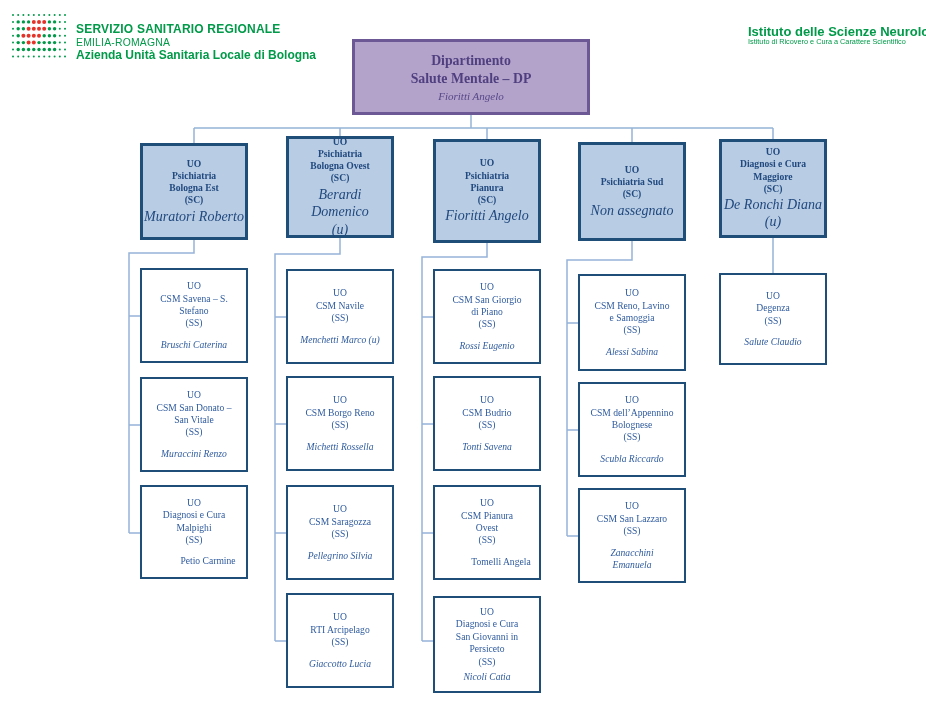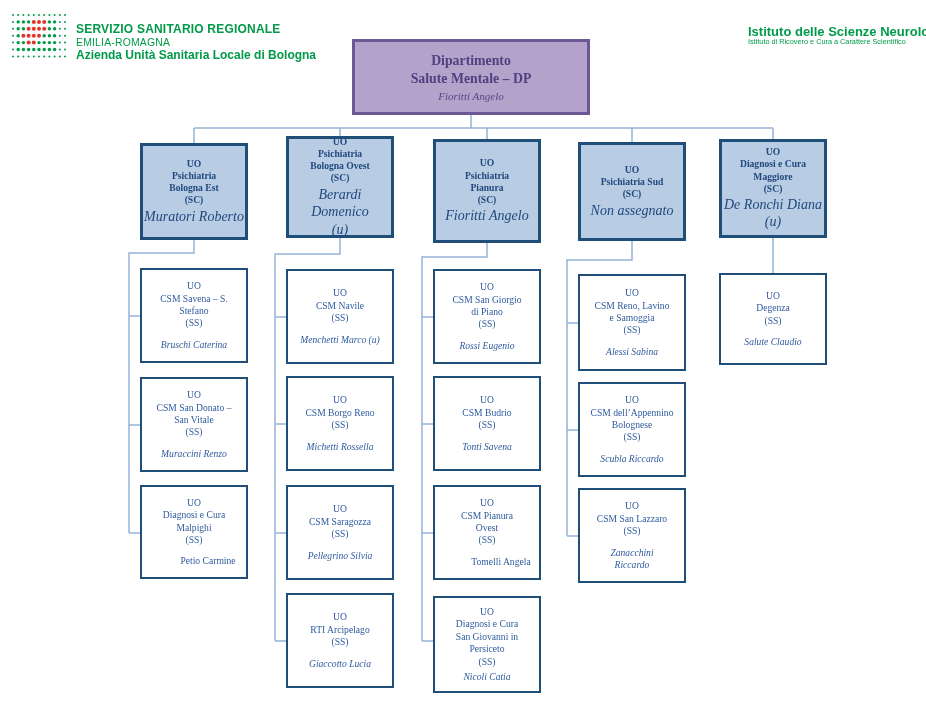--- a/index.html
+++ b/index.html
@@ -272,21 +272,21 @@
 CSM dell’Appennino
 Bolognese
 (SS)</div>
     <div class="leader">Scubla Riccardo</div>
   </div>
   <div class="box child-box" style="left:578px;top:488px;height:95px;">
     <div class="title">UO
 CSM San Lazzaro
 (SS)</div>
     <div class="leader">Zanacchini
-Riccardo</div>
+Emanuela</div>
   </div>
 
   <div class="box parent-box" style="left:719px;top:139px;height:99px;">
     <div class="title">UO
 Diagnosi e Cura
 Maggiore
 (SC)</div>
     <div class="leader">De Ronchi Diana
 (u)</div>
   </div>

